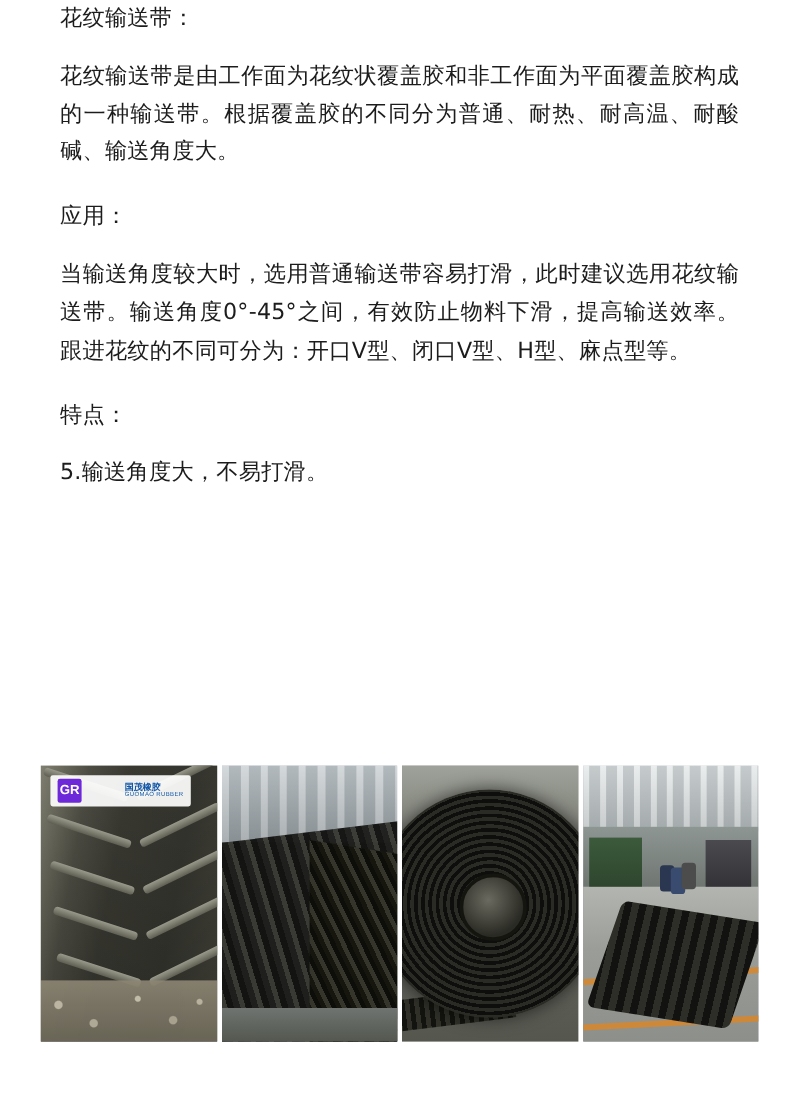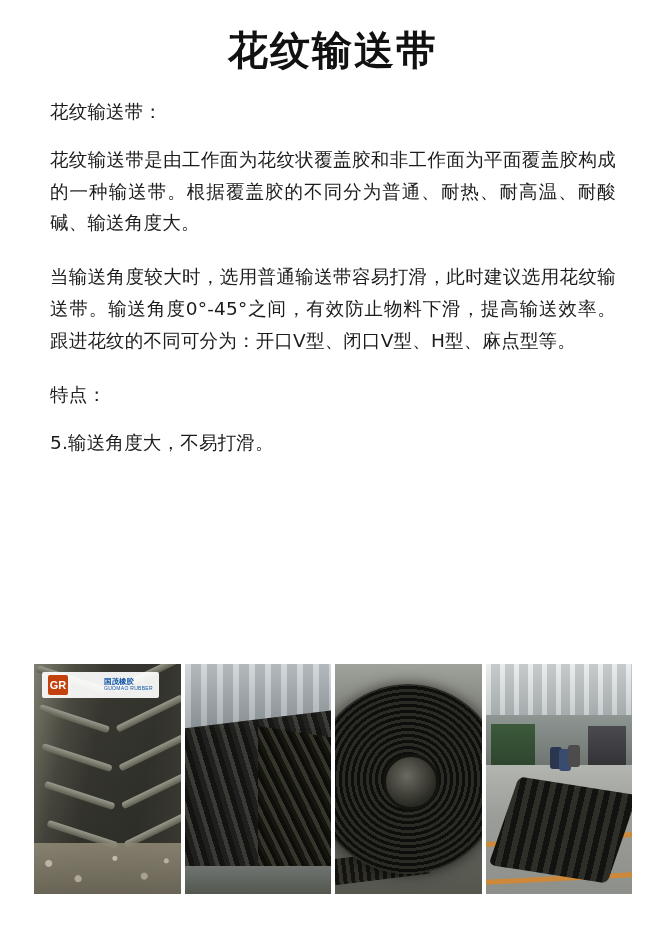--- a/index.html
+++ b/index.html
@@ -123,21 +123,21 @@
     display: flex;
     align-items: center;
     gap: 4px;
     background: rgba(255,255,255,0.92);
     padding: 3px 6px;
     border-radius: 2px;
   }
   .logo-mark {
     width: 20px;
     height: 20px;
-    background: #c2410c;
+    background: #6d28d9;
     color: #fff;
     font-size: 11px;
     font-weight: 700;
     display: flex;
     align-items: center;
     justify-content: center;
     border-radius: 2px;
     font-family: "Liberation Sans", sans-serif;
   }
   .logo-text {
@@ -320,25 +320,25 @@
   }
   .f-person.p1 { left: 44%; top: 36%; }
   .f-person.p2 { left: 50%; top: 37%; background:#394b6e; }
   .f-person.p3 { left: 56%; top: 35%; background:#4c4c4c; }
 </style>
 </head>
 <body>
 
 <div class="page">
 
-  <h1 class="title">花纹输送带</h1>
 
   <div class="body-text">
     <p class="para heading-line">花纹输送带：</p>
     <p class="para">花纹输送带是由工作面为花纹状覆盖胶和非工作面为平面覆盖胶构成的一种输送带。根据覆盖胶的不同分为普通、耐热、耐高温、耐酸碱、输送角度大。</p>
+    <p class="para heading-line">应用：</p>
     <p class="para">当输送角度较大时，选用普通输送带容易打滑，此时建议选用花纹输送带。输送角度0°-45°之间，有效防止物料下滑，提高输送效率。跟进花纹的不同可分为：开口V型、闭口V型、H型、麻点型等。</p>
     <p class="para heading-line">特点：</p>
     <p class="para tight">5.输送角度大，不易打滑。</p>
   </div>
 
   <div class="gallery">
 
     <div class="photo photo-1">
       <div class="chev-wrap">
         <div class="chev" style="top:4%"></div>

